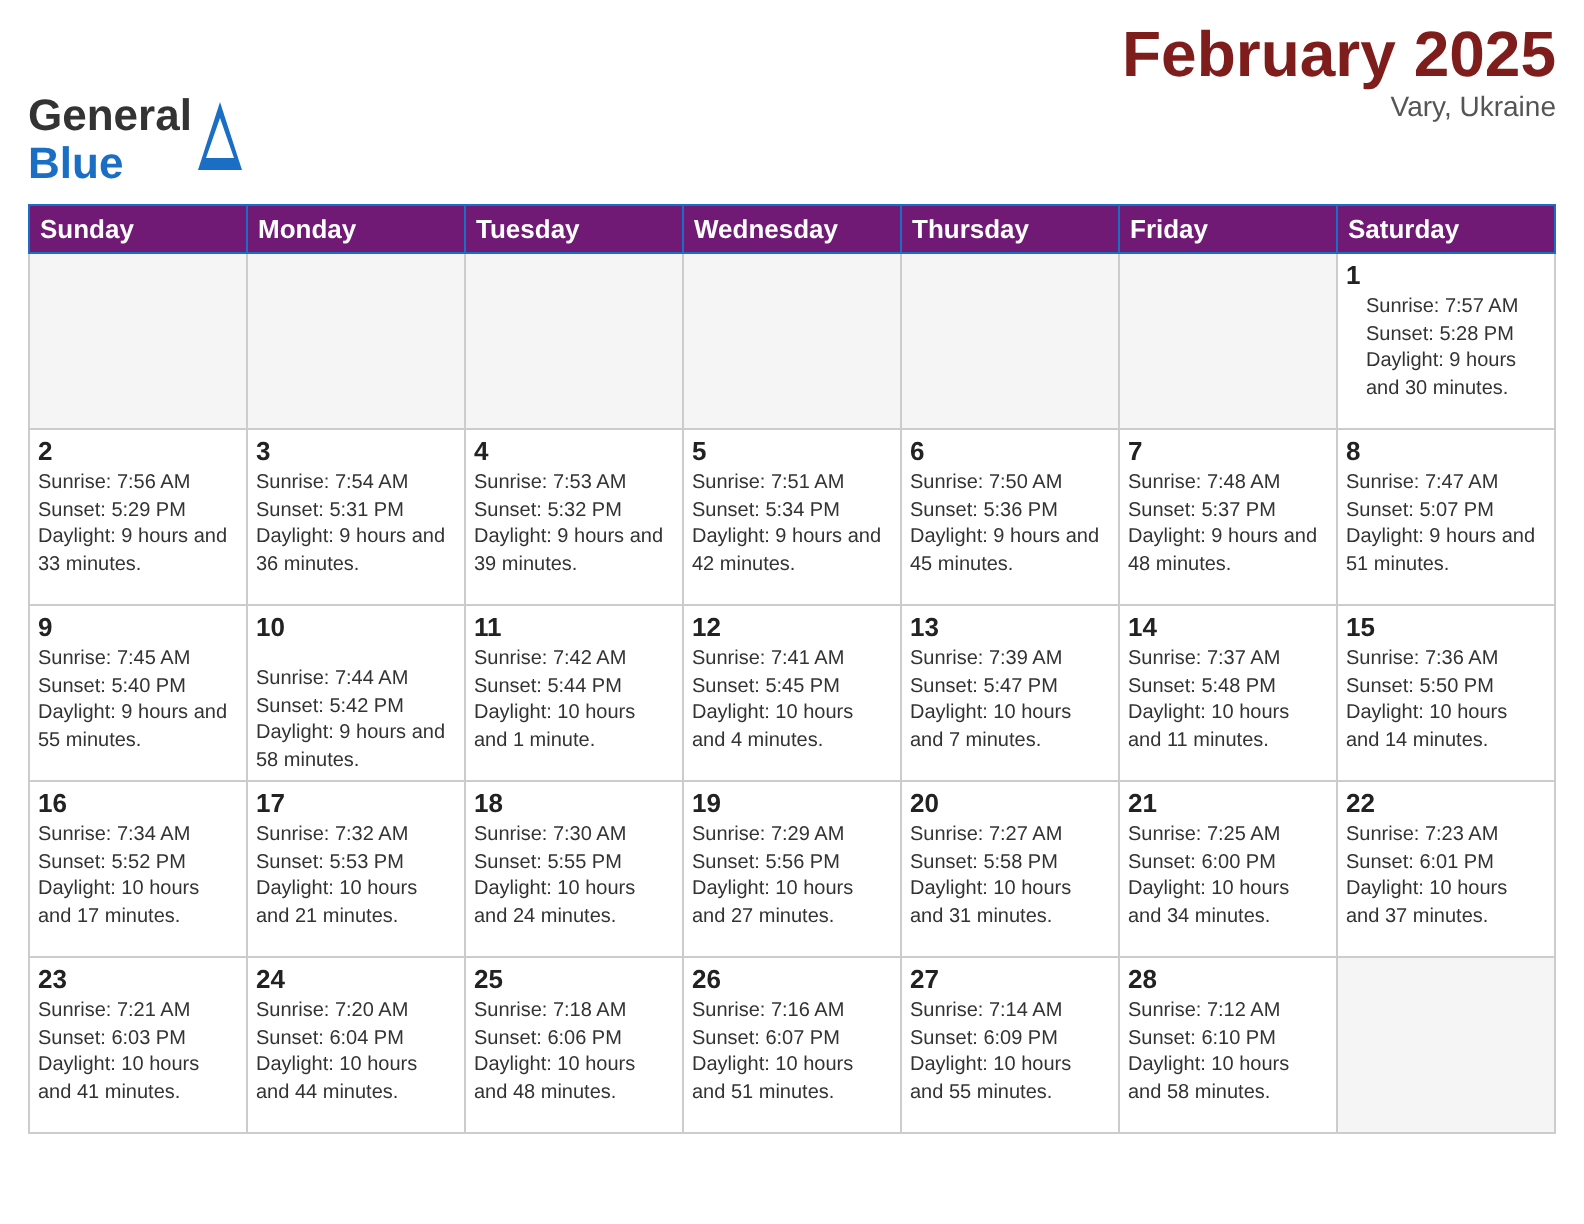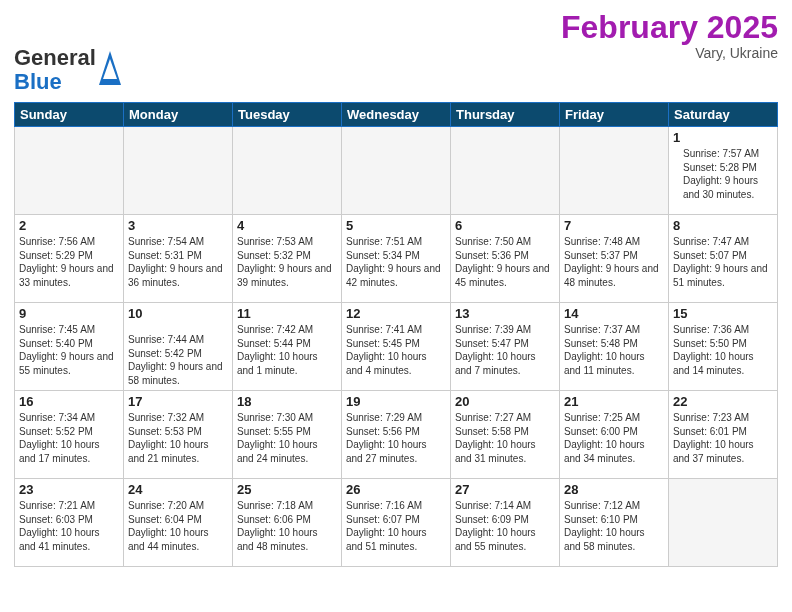--- a/index.html
+++ b/index.html
@@ -27,34 +27,34 @@
       line-height: 1.1;
     }
     .logo-general { color: #333; }
     .logo-blue { color: #1a6fc4; }
     .title-block {
       text-align: right;
     }
     .month-title {
       font-size: 32px;
       font-weight: bold;
-      color: #a21caf;
+      color: #7f1d1d;
       line-height: 1.1;
     }
     .location {
       font-size: 14px;
       color: #555;
     }
     .calendar {
       width: 100%;
       border-collapse: collapse;
       table-layout: fixed;
     }
     .calendar th {
-      background: #0c4a6e;
+      background: #701a75;
       color: #fff;
       text-align: left;
       padding: 4px 5px;
       font-size: 13px;
       border: 1px solid #1a6fc4;
     }
     .calendar td {
       border: 1px solid #ccc;
       vertical-align: top;
       padding: 3px 4px;

